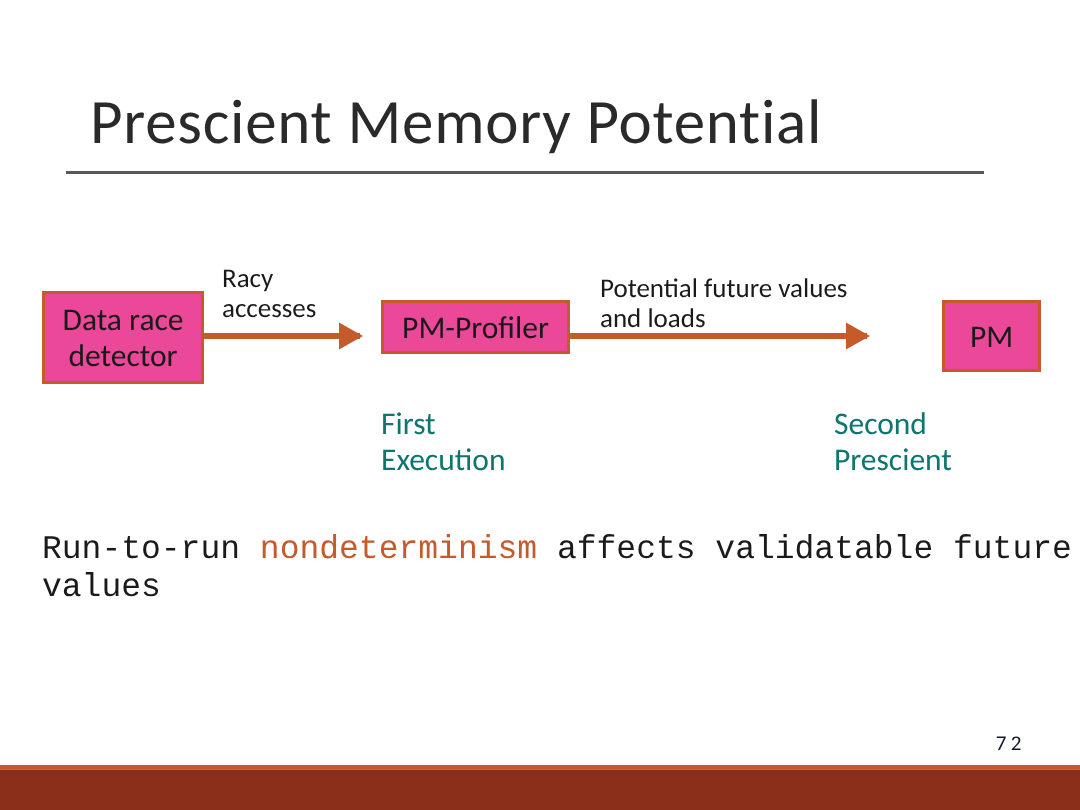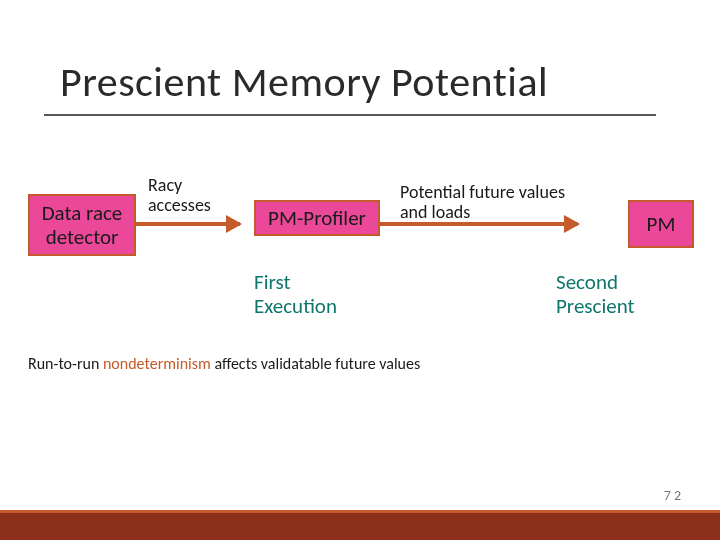--- a/index.html
+++ b/index.html
@@ -73,42 +73,43 @@
     font-size: 21px;
     color: #0f766e;
     line-height: 1.15;
   }
   #lbl-first  { left: 254px; top: 270px; width: 120px; }
   #lbl-second { left: 556px; top: 270px; width: 120px; }
   .caption {
     position: absolute;
     left: 28px;
     top: 354px;
-    font-size: 16px;
+    font-size: 22px;
     color: #1a1a1a;
+    font-family: Liberation Mono, monospace;
   }
   .caption .hl { color: #c55a2b; }
   .footer-band {
     position: absolute;
     left: 0; bottom: 0;
     width: 720px; height: 27px;
     background: #8b2e1a;
   }
   .footer-accent {
     position: absolute;
     left: 0; bottom: 27px;
     width: 720px; height: 3px;
     background: #c55a2b;
   }
   .page-num {
     position: absolute;
     right: 36px;
     bottom: 36px;
     font-size: 14px;
-    color: #737373;
+    color: #0f172a;
     letter-spacing: 3px;
   }
 </style>
 </head>
 <body>
 
 <div class="title">Prescient Memory Potential</div>
 <div class="title-underline"></div>
 
 <div id="box-detector" class="box">Data race detector</div>

